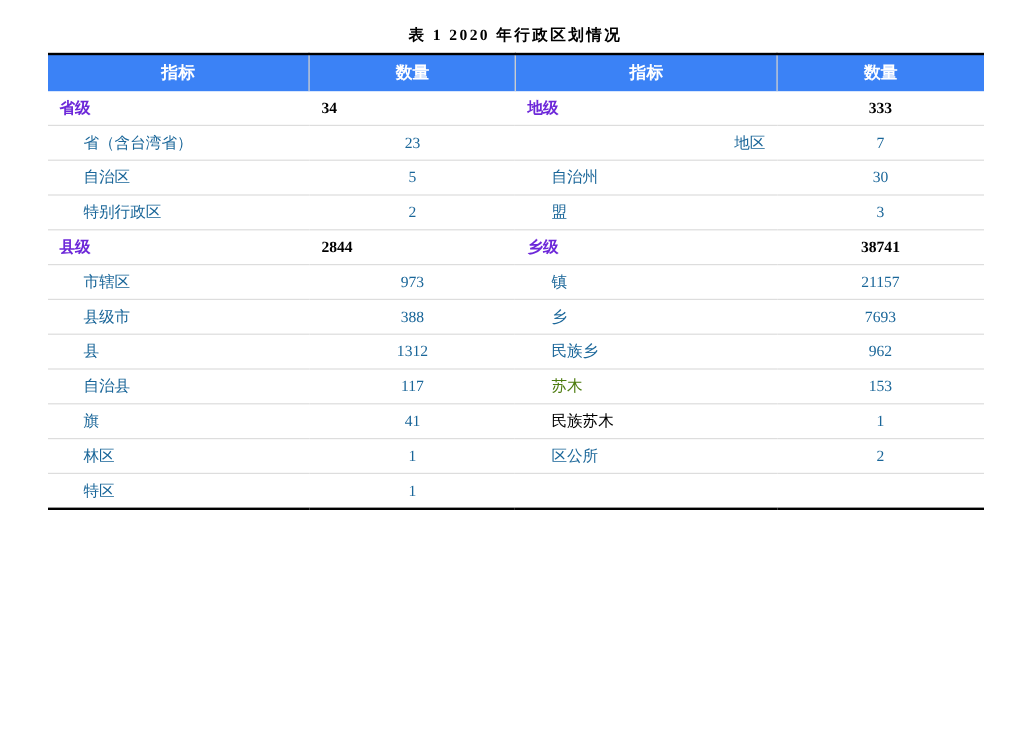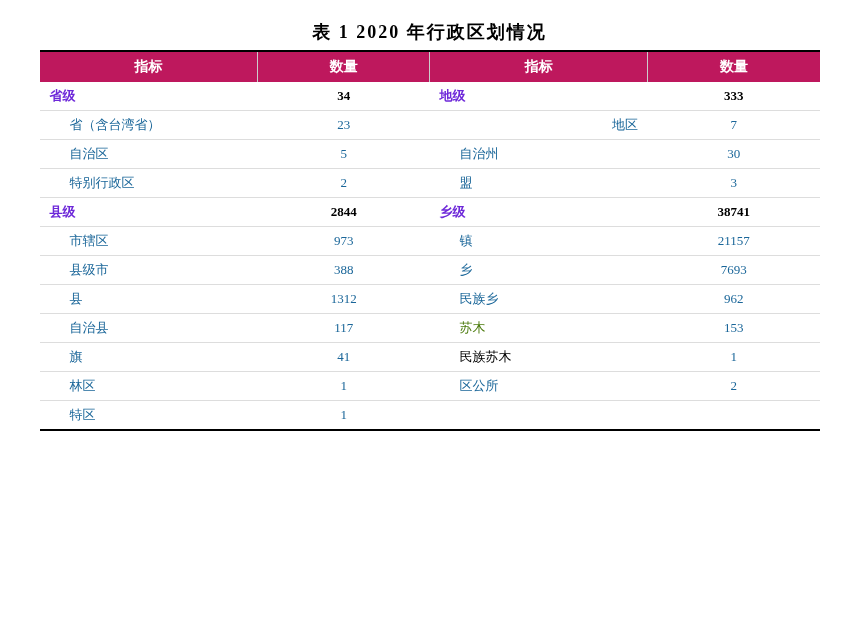--- a/index.html
+++ b/index.html
@@ -12,40 +12,40 @@
       align-items: flex-start;
       padding: 20px;
       width: 859px;
       min-height: 627px;
     }
     .page-container {
       width: 780px;
     }
     .page-title {
       text-align: center;
-      font-size: 18px;
+      font-size: 13px;
       font-weight: bold;
       margin-bottom: 6px;
       color: #000;
       letter-spacing: 2px;
     }
     .unit-row {
       text-align: right;
       font-size: 13px;
       color: #000;
       margin-bottom: 2px;
     }
     table {
       width: 100%;
       border-collapse: collapse;
       border-top: 2px solid #000;
       border-bottom: 2px solid #000;
     }
     thead tr th {
-      background-color: #be185d;
+      background-color: #3b82f6;
       color: #fff;
       text-align: center;
       padding: 6px 8px;
       font-size: 14px;
       font-weight: bold;
       border-left: 1px solid #ccc;
       border-right: 1px solid #ccc;
     }
     thead tr th:first-child {
       border-left: none;
@@ -77,21 +77,21 @@
       text-align: center;
     }
     .row-main td.indicator-cell {
       font-weight: bold;
       color: #6d28d9;
       margin-top: 16px;
     }
     .row-main td.count-cell {
       font-weight: bold;
       color: #000;
-      text-align: center;
+      text-align: left;
     }
     .row-sub td.indicator-cell {
       color: #1a6699;
       padding-left: 30px;
     }
     .row-sub td.count-cell {
       color: #1a6699;
       text-align: center;
     }
   </style>

